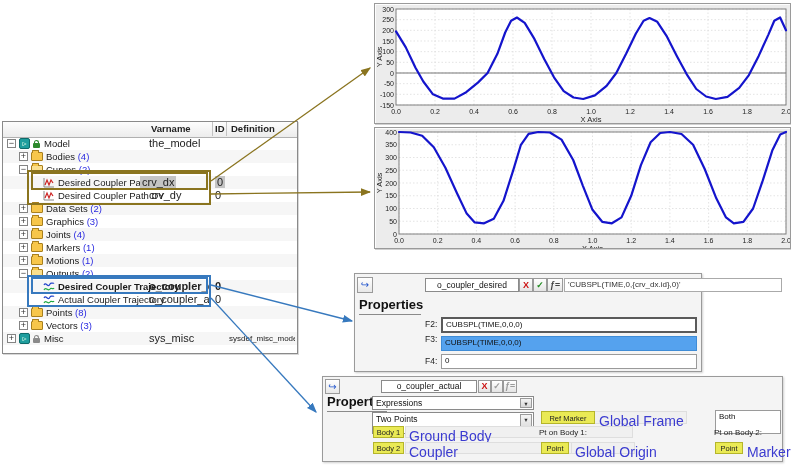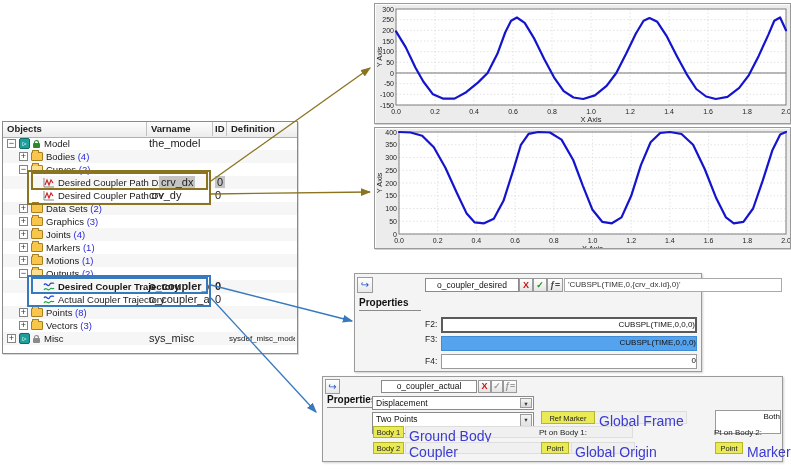--- a/index.html
+++ b/index.html
@@ -47,28 +47,28 @@
   .name-field{background:#fff;border:1px solid #8a8a8a;font-size:8.5px;text-align:center;line-height:12px;
               overflow:hidden;white-space:nowrap;}
   .tool-btn{background:linear-gradient(#ffffff,#e4e4e4);border:1px solid #9a9a9a;font-size:9px;
             font-weight:bold;text-align:center;line-height:12px;}
   .btn-x{color:#cc1111;}
   .btn-check{color:#1d8a1d;}
   .btn-fx{color:#444;font-style:italic;font-weight:600;}
   .btn-dim{color:#9a9a9a;}
   .expr-field{background:#fff;border:1px solid #aaa;font-size:8px;line-height:12px;padding-left:3px;
               overflow:hidden;white-space:nowrap;color:#333;}
-  .prop-tab{font-size:10px;font-weight:bold;color:#111;border-bottom:1px solid #8a8a8a;padding-bottom:2px;}
+  .prop-tab{font-size:13px;font-weight:bold;color:#111;border-bottom:1px solid #8a8a8a;padding-bottom:2px;}
   .selbox{background:#fff;border:1px solid #8a8a8a;font-size:8.5px;line-height:12px;padding-left:3px;
           overflow:hidden;white-space:nowrap;}
   .selbox .arr{position:absolute;right:1px;top:1px;bottom:1px;width:12px;background:linear-gradient(#f4f4f4,#d8d8d8);
           border:1px solid #9a9a9a;font-size:5.5px;color:#333;text-align:center;line-height:11px;box-sizing:border-box;}
   .f-label{font-size:8.5px;color:#222;}
   .f-field{background:#fff;border:1px solid #9a9a9a;font-size:8px;line-height:12px;padding-left:3px;
-           overflow:hidden;white-space:nowrap;text-align:right;}
+           overflow:hidden;white-space:nowrap;}
   .f-focus{border:2px solid #5a5a5a;}
   .f-sel{background:var(--selblue);border:1px solid #3f8cd6;}
   .ybtn{background:var(--yellow);border:1px solid #b5b52a;font-size:7.5px;text-align:center;
         color:#222;overflow:hidden;white-space:nowrap;}
   .bluetext{color:#3b3bd0;font-size:14px;white-space:nowrap;}
   .plaintext{color:#222;font-size:8px;white-space:nowrap;}
   .strip{background:#f0f0f0;border:1px solid #dedede;}
   #arrows{position:absolute;left:0;top:0;pointer-events:none;z-index:30;}
   .arrow-olive{stroke:var(--olive);}
   .arrow-blue{stroke:var(--ablue);}
@@ -173,21 +173,20 @@
         <text x="333.6" y="115" font-size="7" fill="#222" text-anchor="middle" font-family="Liberation Sans, sans-serif">1.6</text>
         <text x="372.3" y="115" font-size="7" fill="#222" text-anchor="middle" font-family="Liberation Sans, sans-serif">1.8</text>
         <text x="411" y="115" font-size="7" fill="#222" text-anchor="middle" font-family="Liberation Sans, sans-serif">2.0</text>
         <text x="217.5" y="123" font-size="7.5" fill="#222" text-anchor="middle" font-family="Liberation Sans, sans-serif">X Axis</text>
         <text x="7" y="55" font-size="7.5" fill="#222" text-anchor="middle" font-family="Liberation Sans, sans-serif" transform="rotate(-90 7 55)">Y Axis</text>
         <polyline points="24.0,4.0 35.6,4.5 47.2,7.8 58.8,19.3 70.4,39.7 82.0,65.2 91.7,85.6 99.5,94.3 109.1,95.3 118.8,90.7 128.5,72.8 138.2,42.3 145.9,16.8 153.6,5.8 163.3,4.0 174.9,4.5 186.5,11.6 198.2,32.0 207.8,57.6 217.5,81.8 227.2,93.8 236.9,95.3 246.5,89.4 256.2,67.8 265.9,37.1 275.6,14.2 285.2,5.0 294.9,4.0 306.5,6.0 318.1,16.8 329.7,41.0 341.3,70.3 351.0,89.4 358.8,95.3 368.4,93.8 378.1,80.5 387.8,52.4 397.5,21.9 405.2,6.5 411.0,4.0" fill="none" stroke="#1414cc" stroke-width="2.2" stroke-linejoin="round" stroke-linecap="round"></polyline>
       </svg></div>
 
   <div class="tree-panel">
     <div class="tree-header">
-      <div class="th-cell" style="left:0;width:144px;">Objects</div>
       <div class="th-cell" style="left:144px;width:66px;">Varname</div>
       <div class="th-cell" style="left:210px;width:14px;padding-left:2px;">ID</div>
       <div class="th-cell" style="left:224px;width:69px;border-right:none;">Definition</div>
     </div>
     <div class="tree-body" id="tree-body">
         <div class="t-row" style="top: 0px;">
           <div class="t-exp" style="left: 4px;">−</div>
           <div class="model-ic" style="left: 16px;">▹</div>
           <div class="lock-ic" style="left: 30px; color: rgb(44, 138, 44);">
             <div class="sh"></div>
@@ -205,21 +204,21 @@
           <div class="t-exp" style="left: 16px;">−</div>
           <div class="folder open" style="left: 28px;"></div>
           <span class="t-label" style="left: 43px;">Curves <span class="t-label t-count" style="left: auto; position: static;">(2)</span></span>
         </div>
         <div class="t-row stripe" style="top: 39px;">
           <svg width="12" height="11" style="position: absolute; left: 40px; top: 1px;">
             <path d="M1,1 L1,10 L11,10" stroke="#888" fill="none" stroke-width="1"></path>
             <path d="M2,8 L4,3 L6,8 L8,3 L10,6" stroke="#cc2222" fill="none" stroke-width="1.2"></path>
           </svg>
           <span class="t-label" style="left: 55px;">Desired Coupler Path DX</span>
-          <div class="t-cell" style="left: 156px; width: 52px;"><span class="hl-gray">crv_dx</span></div>
+          <div class="t-cell" style="left: 137px; width: 52px;"><span class="hl-gray">crv_dx</span></div>
           <div class="t-cell" style="left: 212px; width: 12px;"><span class="hl-gray">0</span></div>
         </div>
         <div class="t-row" style="top: 52px;">
           <svg width="12" height="11" style="position: absolute; left: 40px; top: 1px;">
             <path d="M1,1 L1,10 L11,10" stroke="#888" fill="none" stroke-width="1"></path>
             <path d="M2,8 L4,3 L6,8 L8,3 L10,6" stroke="#cc2222" fill="none" stroke-width="1.2"></path>
           </svg>
           <span class="t-label" style="left: 55px;">Desired Coupler Path DY</span>
           <div class="t-cell" style="left: 146px; width: 62px;"><span>crv_dy</span></div>
           <div class="t-cell" style="left: 212px; width: 12px;"><span>0</span></div>
@@ -318,21 +317,21 @@
   </div>
 
   <div class="prop-panel" style="left:322px;top:376px;width:459px;height:84px;">
     <div class="pp-abs icon-btn" style="left:2px;top:2px;width:15px;height:15px;line-height:13px;">↪</div>
     <div class="pp-abs name-field" style="left:58px;top:3px;width:96px;height:13px;line-height:11px;">o_coupler_actual</div>
     <div class="pp-abs tool-btn btn-x" style="left:155px;top:3px;width:13px;height:13px;line-height:11px;">X</div>
     <div class="pp-abs tool-btn btn-check btn-dim" style="left:168px;top:3px;width:12px;height:13px;line-height:11px;">✓</div>
     <div class="pp-abs tool-btn btn-fx btn-dim" style="left:180px;top:3px;width:14px;height:13px;line-height:11px;">ƒ=</div>
     <div class="pp-abs prop-tab" style="left:4px;top:17px;width:60px;">Properties</div>
     <div class="pp-abs selbox" style="left:49px;top:19px;width:162px;height:14px;">
-      <span>Displacement</span>
+      <span>Expressions</span>
       <span class="arr">▼</span>
     </div>
     <div class="pp-abs selbox" style="left:49px;top:35px;width:162px;height:22px;">
       <span>Two Points</span>
       <span class="arr">▼</span>
     </div>
     <div class="pp-abs strip" style="left:252px;top:34px;width:112px;height:13px;"></div>
     <div class="pp-abs ybtn" style="left:218px;top:34px;width:54px;height:13px;line-height:13px;">Ref Marker</div>
     <div class="pp-abs bluetext" style="left:276px;top:36px;">Global Frame</div>
     <div class="pp-abs f-field" style="left:392px;top:33px;width:66px;height:24px;">Both</div>

